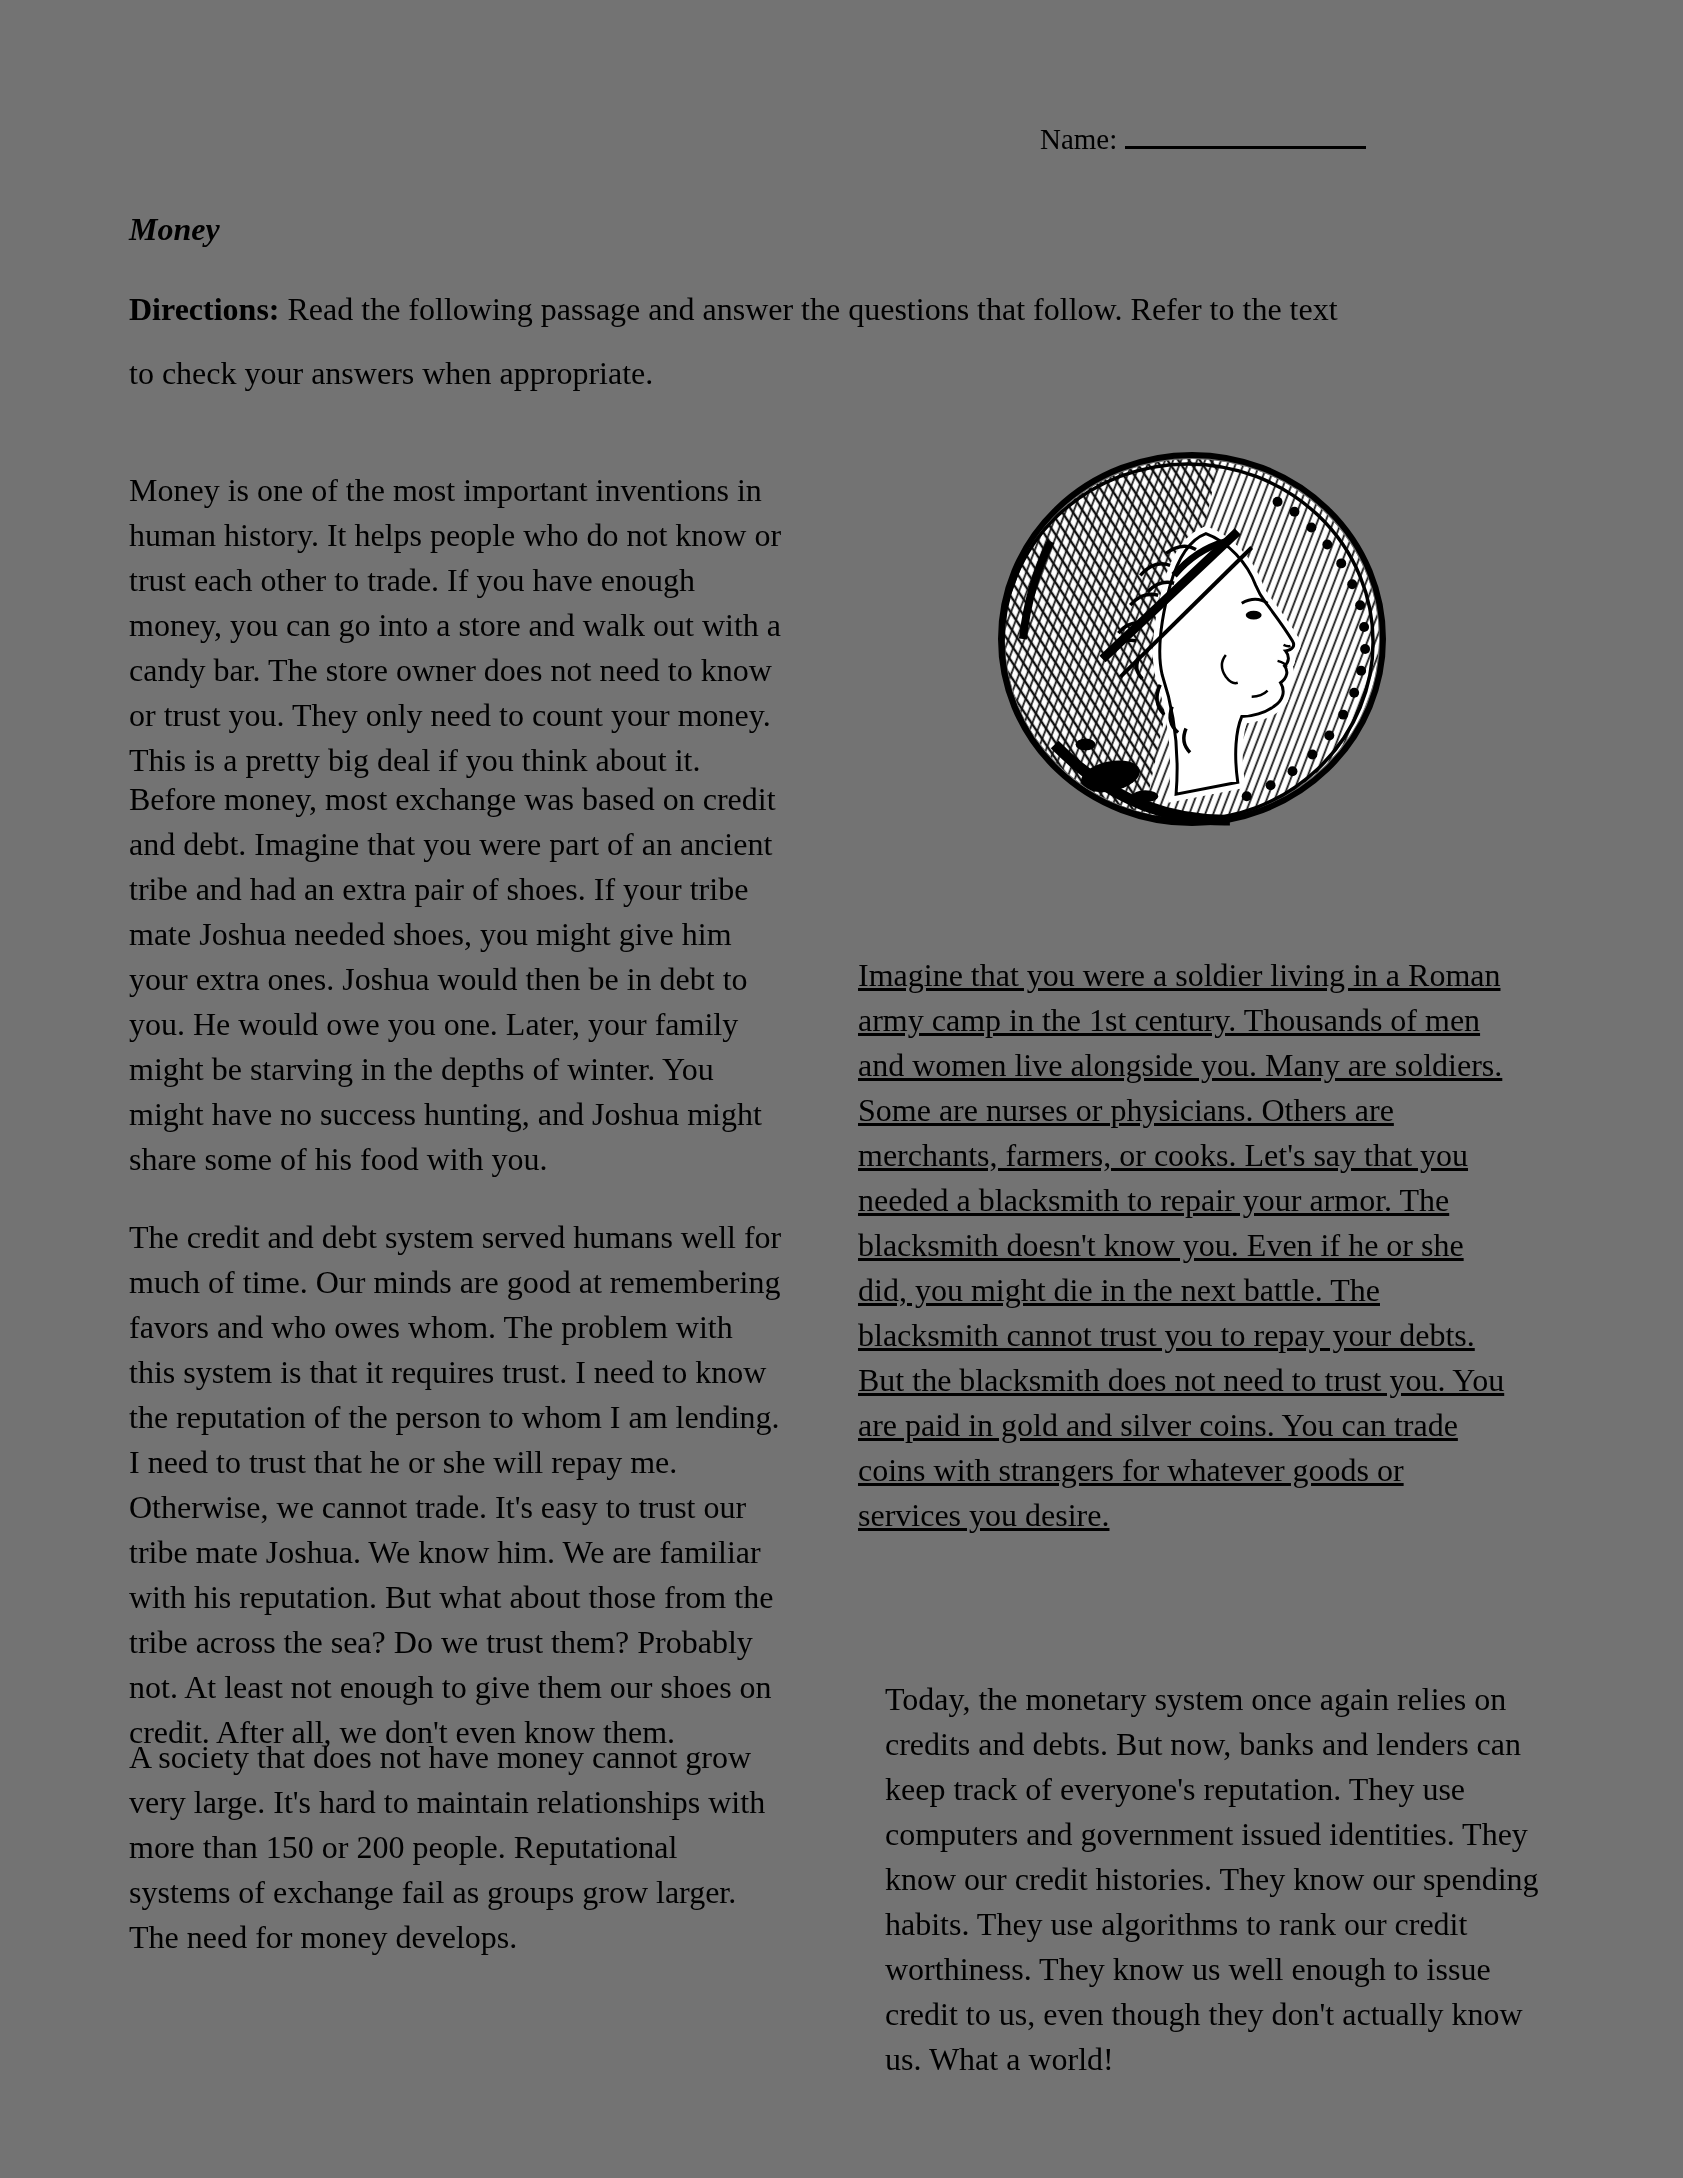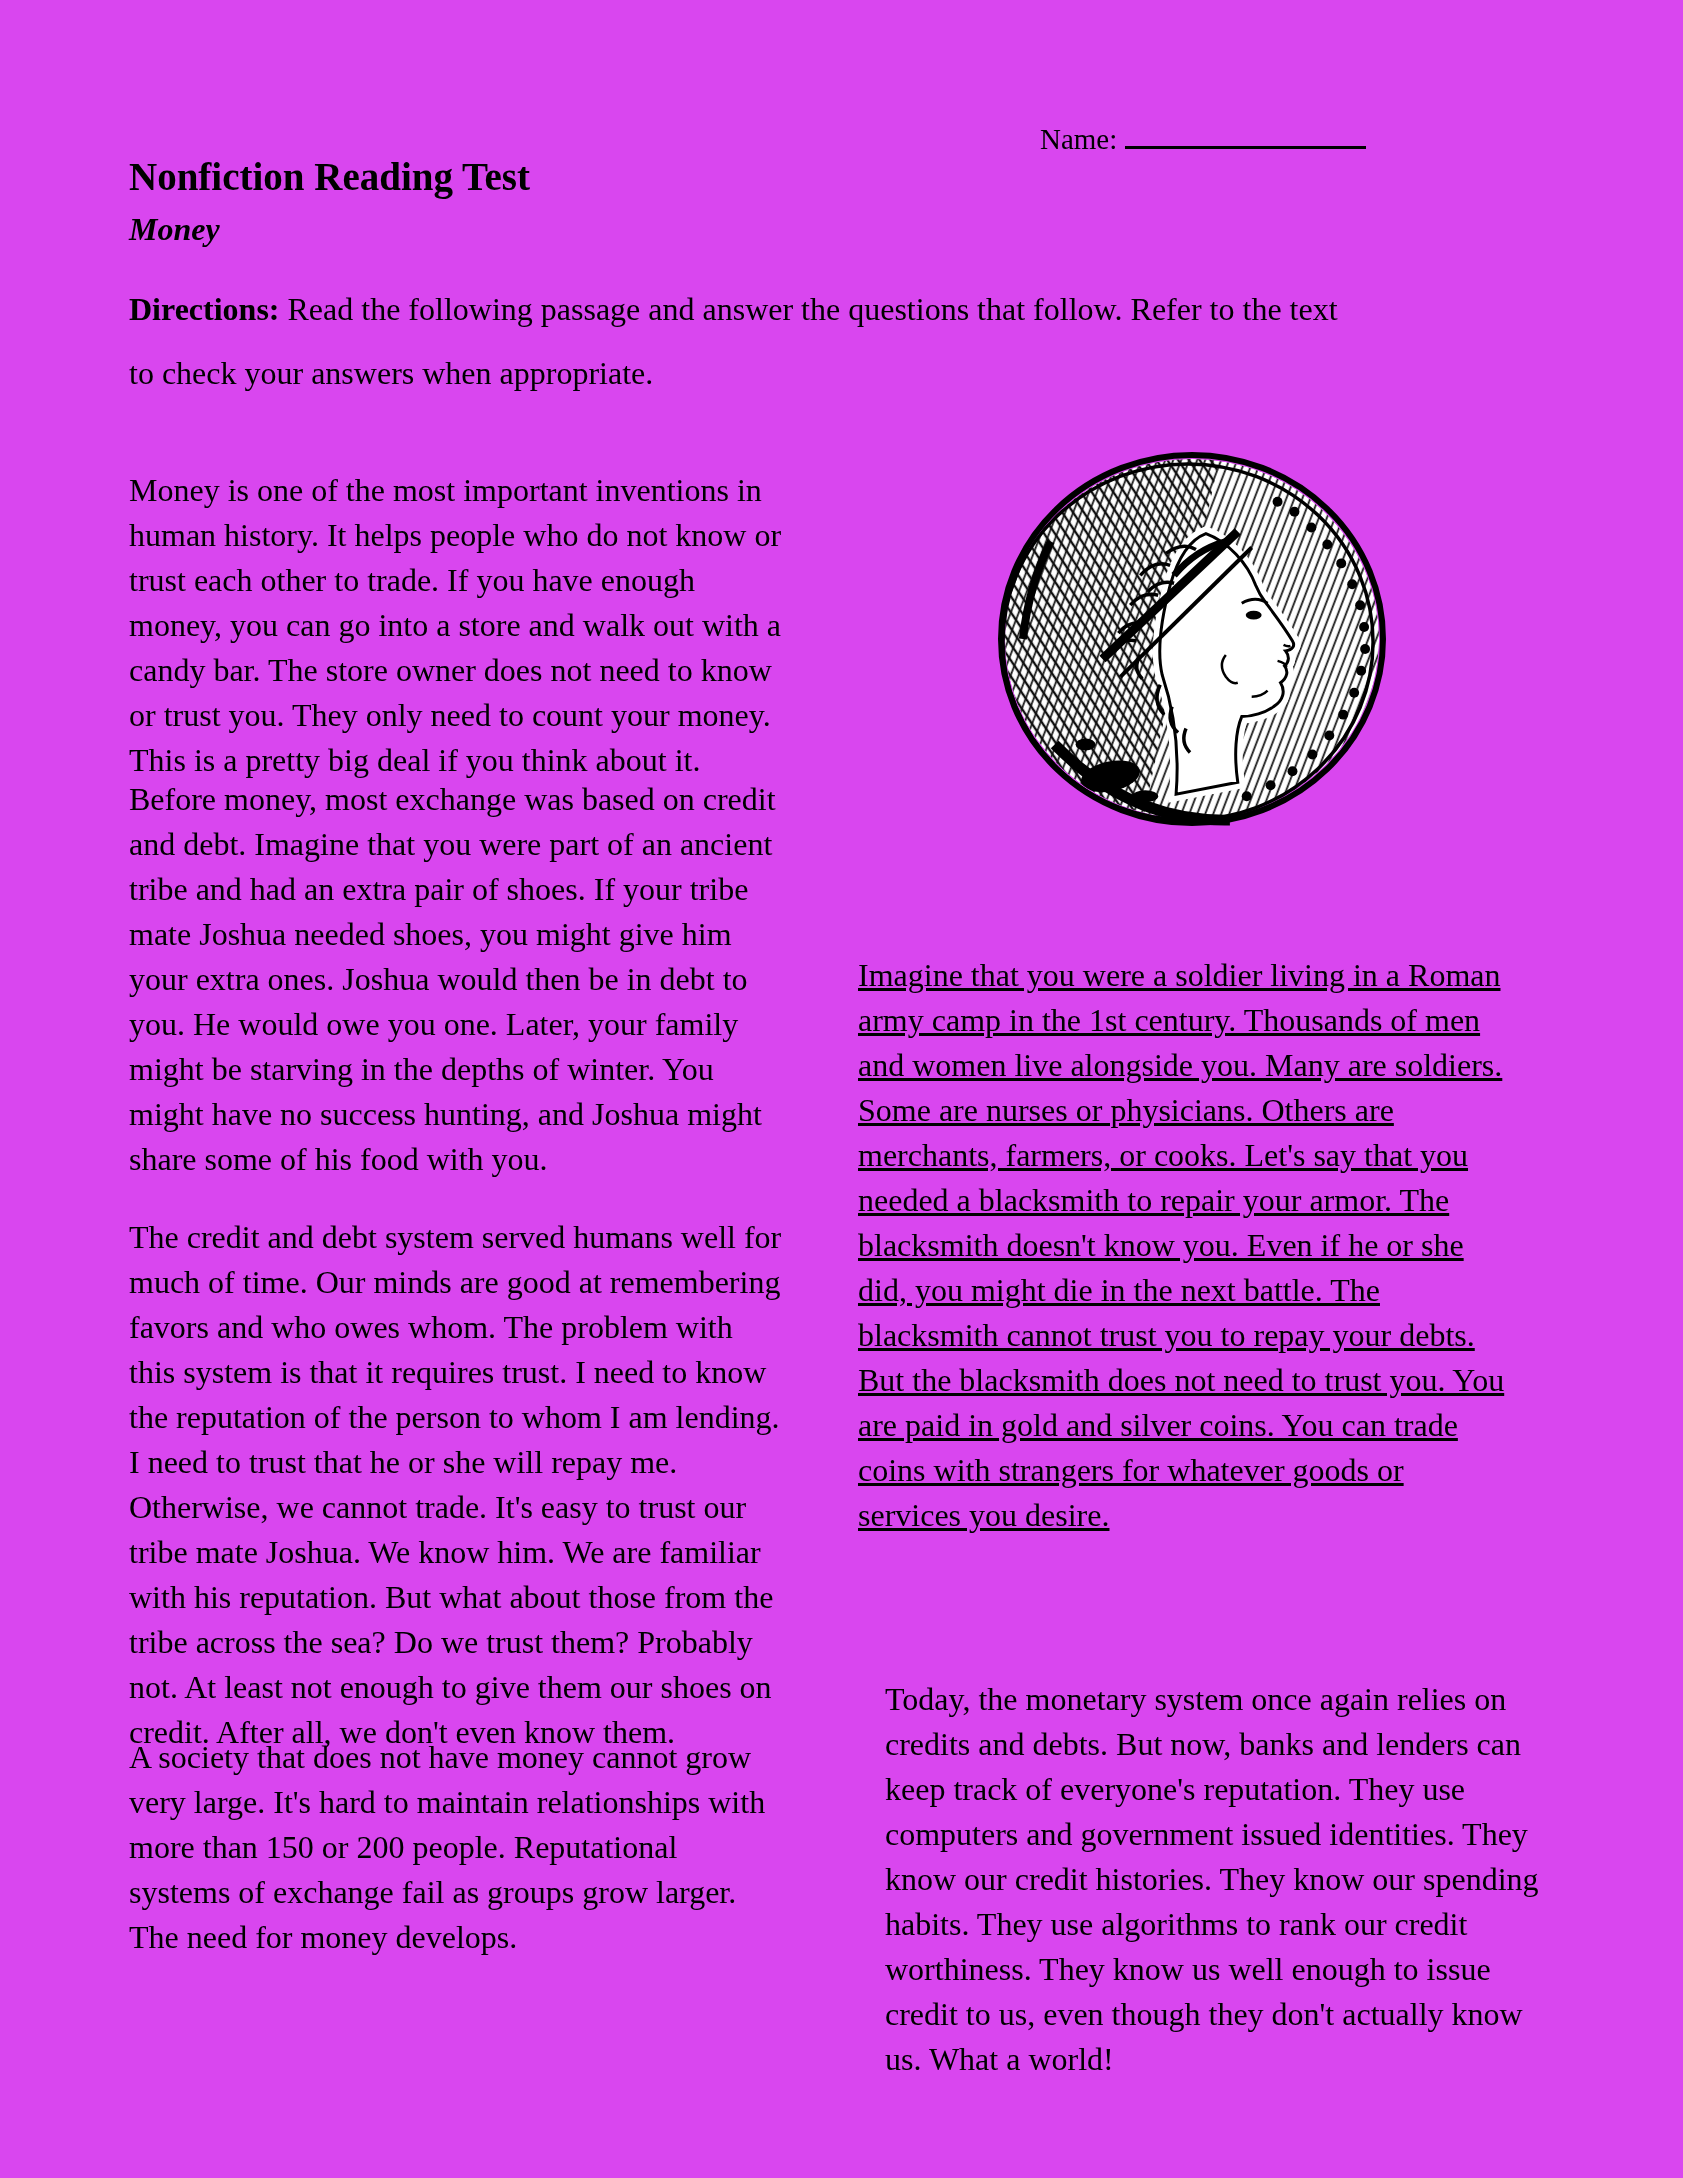--- a/index.html
+++ b/index.html
@@ -4,21 +4,21 @@
 <style>
   html, body {
     margin: 0;
     padding: 0;
     background: #ffffff;
   }
   .page {
     position: relative;
     width: 1684px;
     height: 2178px;
-    background: #d946ef;
+    background: #737373;
     color: #000000;
     font-family: "Liberation Serif", "DejaVu Serif", serif;
     overflow: hidden;
   }
   .abs { position: absolute; }
 
   .name-block {
     left: 1040px;
     top: 116px;
     font-size: 29px;
@@ -88,21 +88,20 @@
 </style>
 </head>
 <body>
 
 <div class="page">
 
   <div class="abs name-block">
     <span>Name:</span><span class="name-line"></span>
   </div>
 
-  <h1 class="abs title">Nonfiction Reading Test</h1>
   <h2 class="abs subtitle">Money</h2>
 
   <p class="abs directions"><span class="dir-label">Directions:</span><span> Read the following passage and answer the questions that follow. Refer to the text
 to check your answers when appropriate.</span></p>
 
   <svg class="abs coin" viewBox="0 0 404 388" role="img">
     <defs>
       <clipPath id="coinClip">
           <ellipse cx="202" cy="194" rx="188" ry="181"></ellipse>
         </clipPath>

